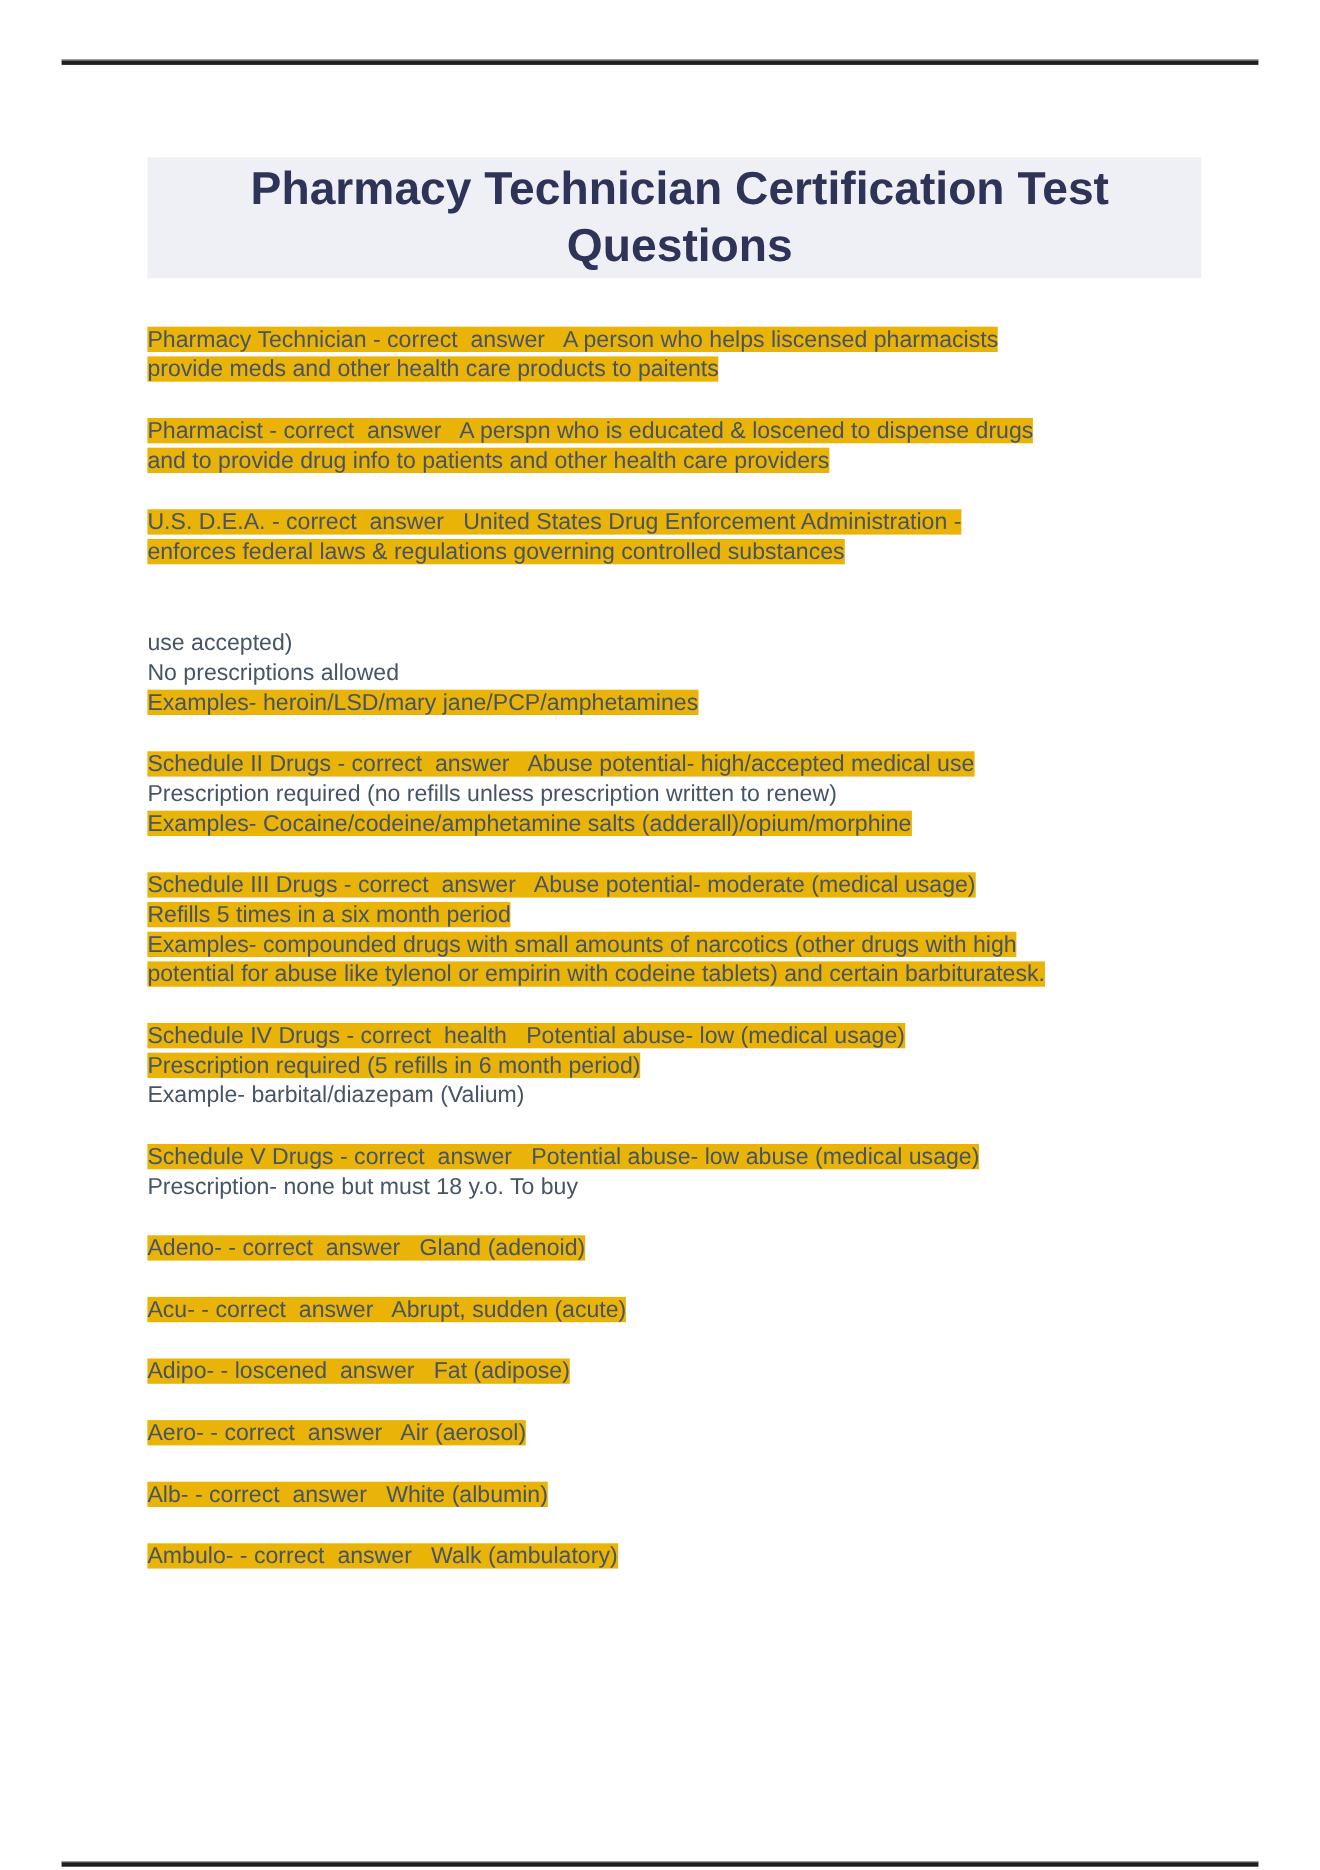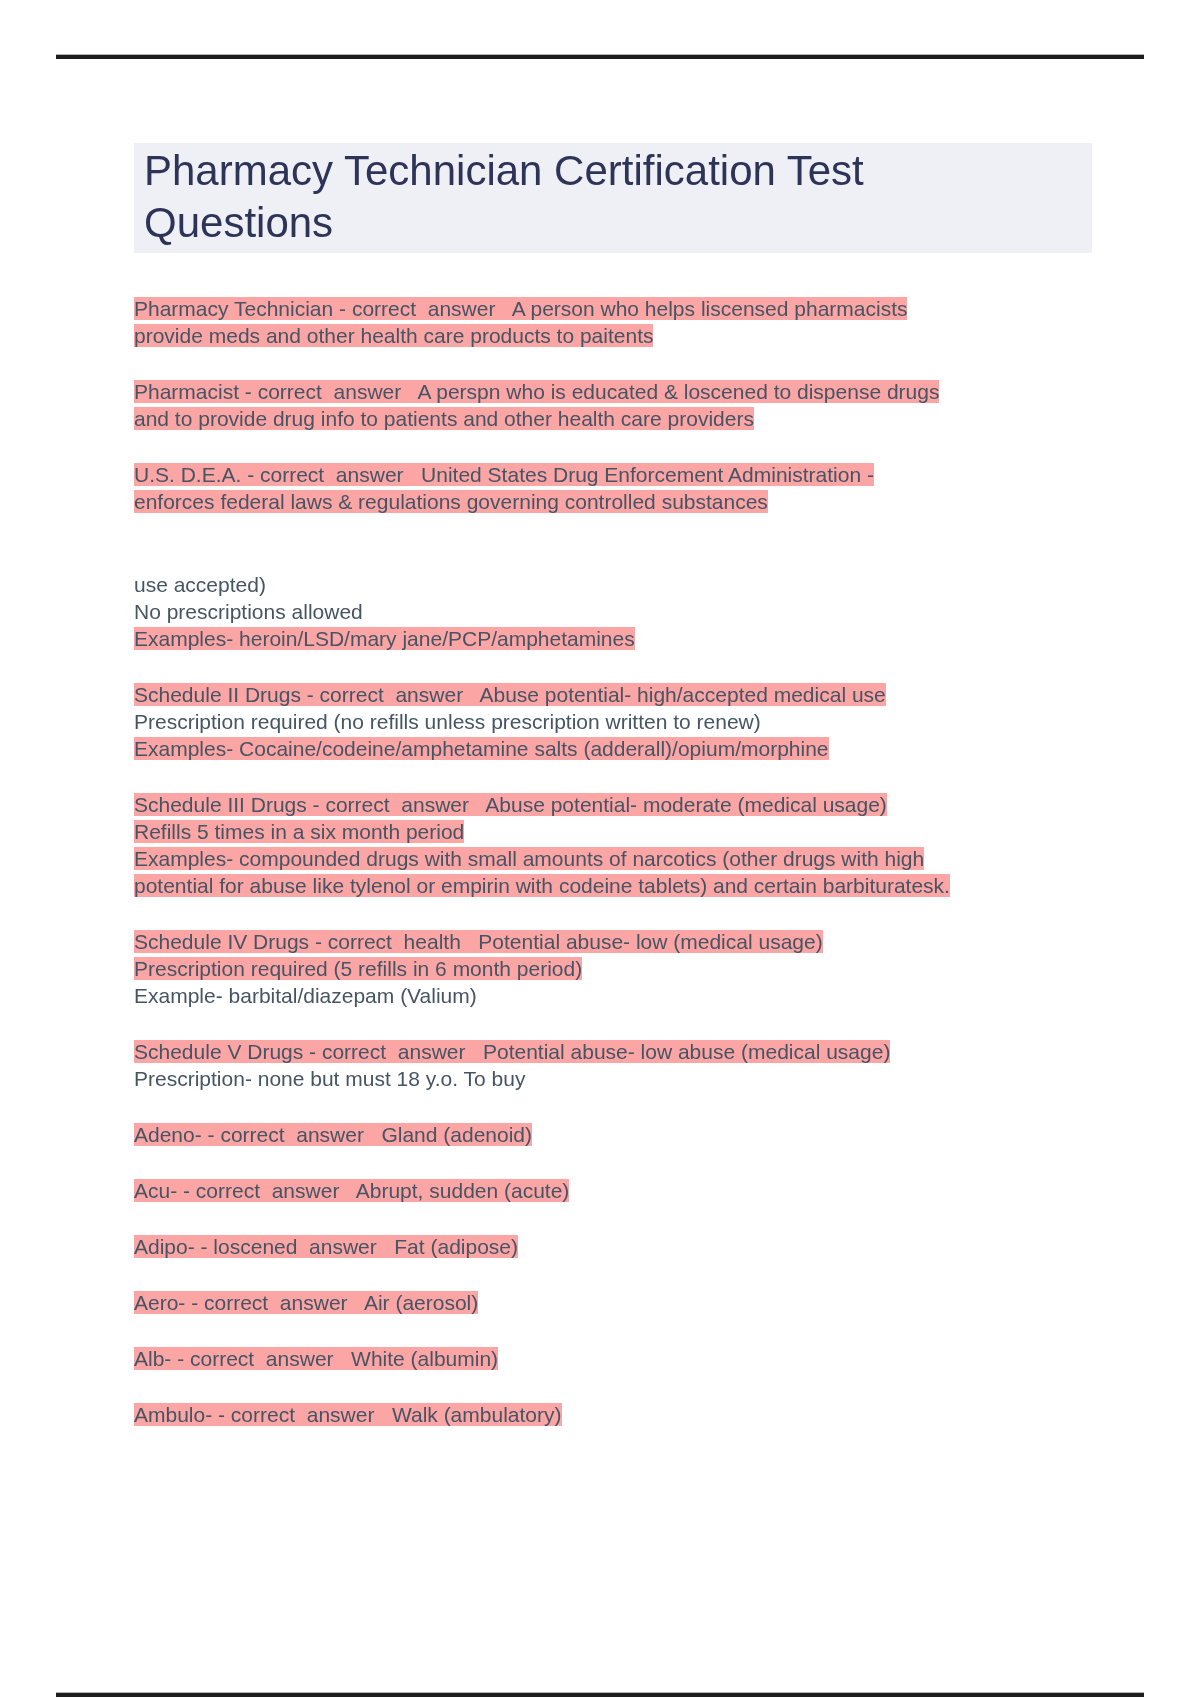--- a/index.html
+++ b/index.html
@@ -27,38 +27,39 @@
     left: 134px;
     top: 143px;
     width: 958px;
   }
   .title {
     margin: 0;
     background: #eef0f6;
     color: #2e3358;
     font-size: 42px;
     line-height: 52px;
-    font-weight: normal;
+    font-weight: bold;
     padding: 2px 0 4px 10px;
     letter-spacing: 0px;
+    text-align: center;
   }
   .paragraphs {
     margin-top: 42px;
   }
   .para {
     margin: 0 0 29px 0;
     font-size: 21px;
     line-height: 27px;
     color: #475464;
   }
   .line {
     white-space: pre;
   }
   .hl {
-    background: #fca5a5;
+    background: #eab308;
   }
 </style>
 </head>
 <body>
 
 <div class="page">
   <div class="rule rule-top"></div>
 
   <div class="content">
     <h1 class="title"><span>Pharmacy Technician Certification Test</span><br><span>Questions</span></h1>

